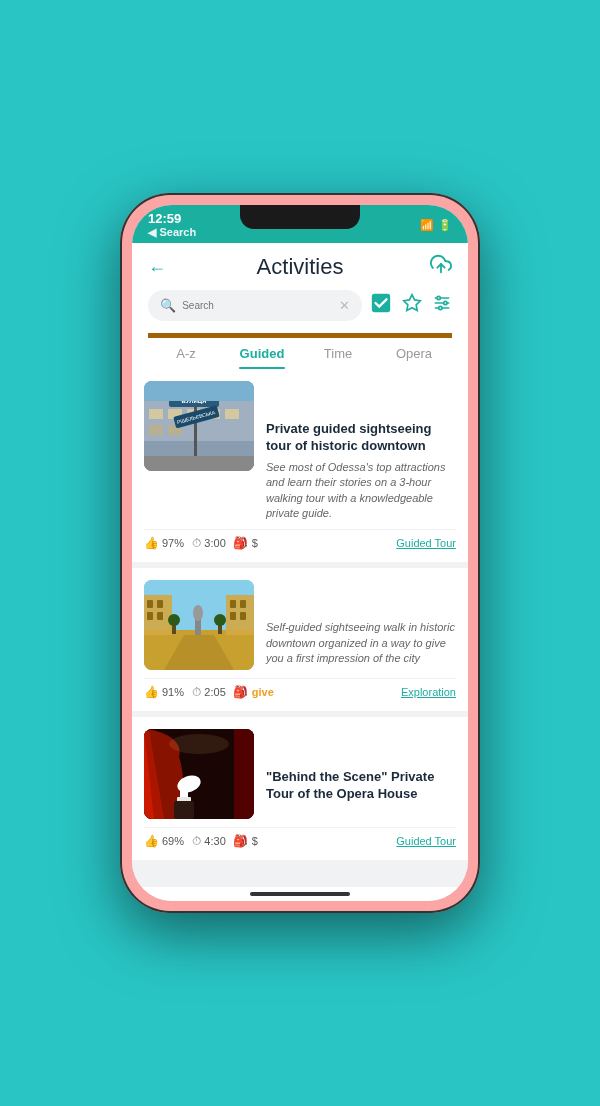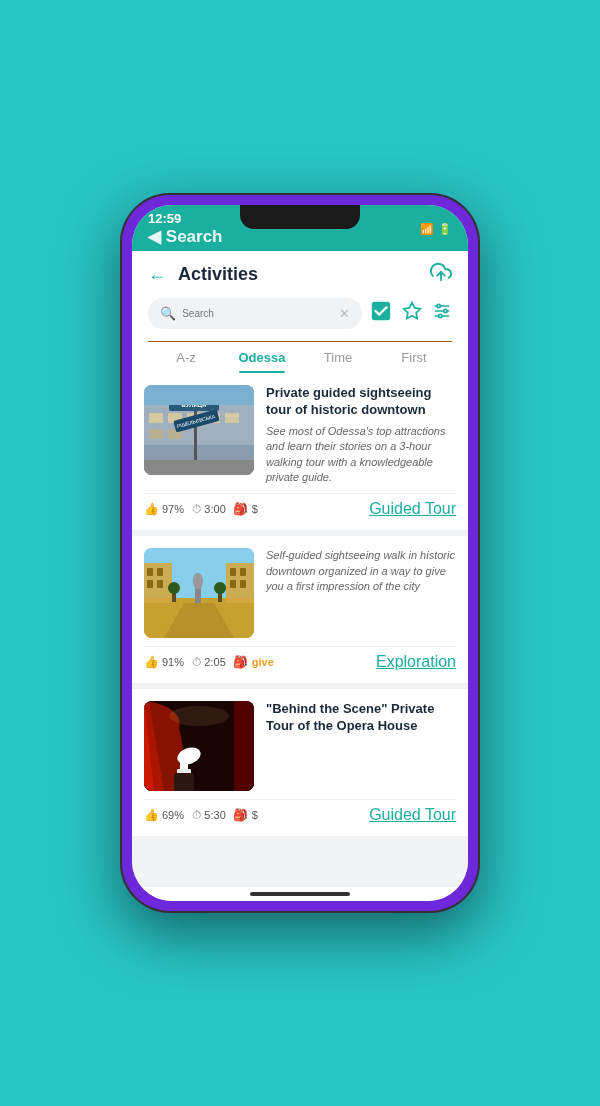--- a/index.html
+++ b/index.html
@@ -8,21 +8,21 @@
       background: #29C5C5;
       display: flex;
       justify-content: center;
       align-items: center;
       min-height: 100vh;
       font-family: -apple-system, BlinkMacSystemFont, 'Segoe UI', sans-serif;
     }
     .phone-frame {
       width: 360px;
       height: 720px;
-      background: #6d28d9;
+      background: #fca5a5;
       border-radius: 50px;
       padding: 12px;
       box-shadow: 0 20px 60px rgba(0,0,0,0.5), inset 0 0 0 2px #333;
       position: relative;
     }
     .phone-screen {
       width: 100%;
       height: 100%;
       border-radius: 40px;
       overflow: hidden;
@@ -36,21 +36,21 @@
       display: flex;
       justify-content: space-between;
       align-items: center;
       padding: 6px 16px 4px;
       font-size: 11px;
       font-weight: 600;
       flex-shrink: 0;
     }
     .status-left { display: flex; flex-direction: column; }
     .status-time { font-size: 13px; font-weight: 700; }
-    .status-search { font-size: 17px; opacity: 0.9; text-align: center; }
+    .status-search { font-size: 11px; opacity: 0.9; text-align: center; }
     .status-right { display: flex; align-items: center; gap: 4px; }
     .notch {
       position: absolute;
       top: 12px;
       left: 50%;
       transform: translateX(-50%);
       width: 120px;
       height: 24px;
       background: #1a1a1a;
       border-radius: 0 0 14px 14px;
@@ -67,24 +67,25 @@
       align-items: center;
       padding-bottom: 10px;
     }
     .back-btn {
       color: #1BAFA0;
       font-size: 18px;
       cursor: pointer;
       width: 30px;
     }
     .header-title {
-      font-size: 18px;
-      font-weight: 700;
+      font-size: 22px;
+      font-weight: 400;
       color: #1a2a3a;
       flex: 1;
+      text-align: center;
     }
     .upload-btn {
       color: #1BAFA0;
       font-size: 18px;
       cursor: pointer;
       width: 30px;
       text-align: right;
     }
     .search-bar {
       display: flex;
@@ -107,21 +108,21 @@
       background: transparent;
       outline: none;
       flex: 1;
       font-size: 10px;
       color: #666;
     }
     .search-clear { color: #bbb; font-size: 13px; cursor: pointer; }
     .filter-icons { display: flex; align-items: center; gap: 10px; }
     .tabs-row {
       display: flex;
-      border-top: 1px solid #a16207;
+      border-top: 5px solid #a16207;
     }
     .tab {
       flex: 1;
       text-align: center;
       padding: 8px 0;
       font-size: 13px;
       color: #999;
       cursor: pointer;
       position: relative;
     }
@@ -156,21 +157,21 @@
     }
     .card-image {
       width: 110px;
       height: 90px;
       border-radius: 8px;
       overflow: hidden;
       flex-shrink: 0;
       background: #ccc;
     }
     .card-image svg { width: 100%; height: 100%; }
-    .card-info { flex: 1; }
+    .card-info { flex: 1; margin-top: 40px; }
     .card-title {
       font-size: 13px;
       font-weight: 700;
       color: #1a2a3a;
       line-height: 1.3;
       margin-bottom: 5px;
     }
     .card-desc {
       font-size: 11px;
       color: #666;
@@ -191,21 +192,21 @@
       font-size: 11px;
       color: #555;
     }
     .stat-icon { font-size: 12px; }
     .thumbs-icon { color: #1BAFA0; }
     .clock-icon { color: #888; }
     .bag-icon { color: #f0a020; }
     .tag-link {
       margin-left: auto;
       color: #1BAFA0;
-      font-size: 16px;
+      font-size: 11px;
       text-decoration: underline;
       cursor: pointer;
       text-align: right;
     }
     .free-text { color: #f0a020; font-weight: 600; }
     .home-indicator {
       background: white;
       display: flex;
       justify-content: center;
       align-items: center;
@@ -298,23 +299,23 @@
               <circle cx="8" cy="6" r="2" fill="white"></circle>
               <circle cx="16" cy="12" r="2" fill="white"></circle>
               <circle cx="10" cy="18" r="2" fill="white"></circle>
             </svg>
           </span>
         </div>
       </div>
 
       <div class="tabs-row">
         <div class="tab">A-z</div>
-        <div class="tab active">Odessa</div>
+        <div class="tab active">Guided</div>
         <div class="tab">Time</div>
-        <div class="tab">First</div>
+        <div class="tab">Opera</div>
       </div>
     </div>
 
     <div class="content">
 
       <div class="activity-card">
         <div class="card-top">
           <div class="card-image">
             <div class="img-decoration-1">
               <svg width="110" height="90" viewBox="0 0 110 90">
@@ -453,21 +454,21 @@
             <div class="card-title">"Behind the Scene" Private Tour of the Opera House</div>
           </div>
         </div>
         <div class="card-footer">
           <span class="card-stat">
             <span class="stat-icon thumbs-icon">👍</span>
             <span>69%</span>
           </span>
           <span class="card-stat">
             <span class="stat-icon clock-icon">⏱</span>
-            <span>5:30</span>
+            <span>4:30</span>
           </span>
           <span class="card-stat">
             <span class="stat-icon bag-icon">🎒</span>
             <span>$</span>
           </span>
           <span class="tag-link">Guided Tour</span>
         </div>
       </div>
 
     </div>

